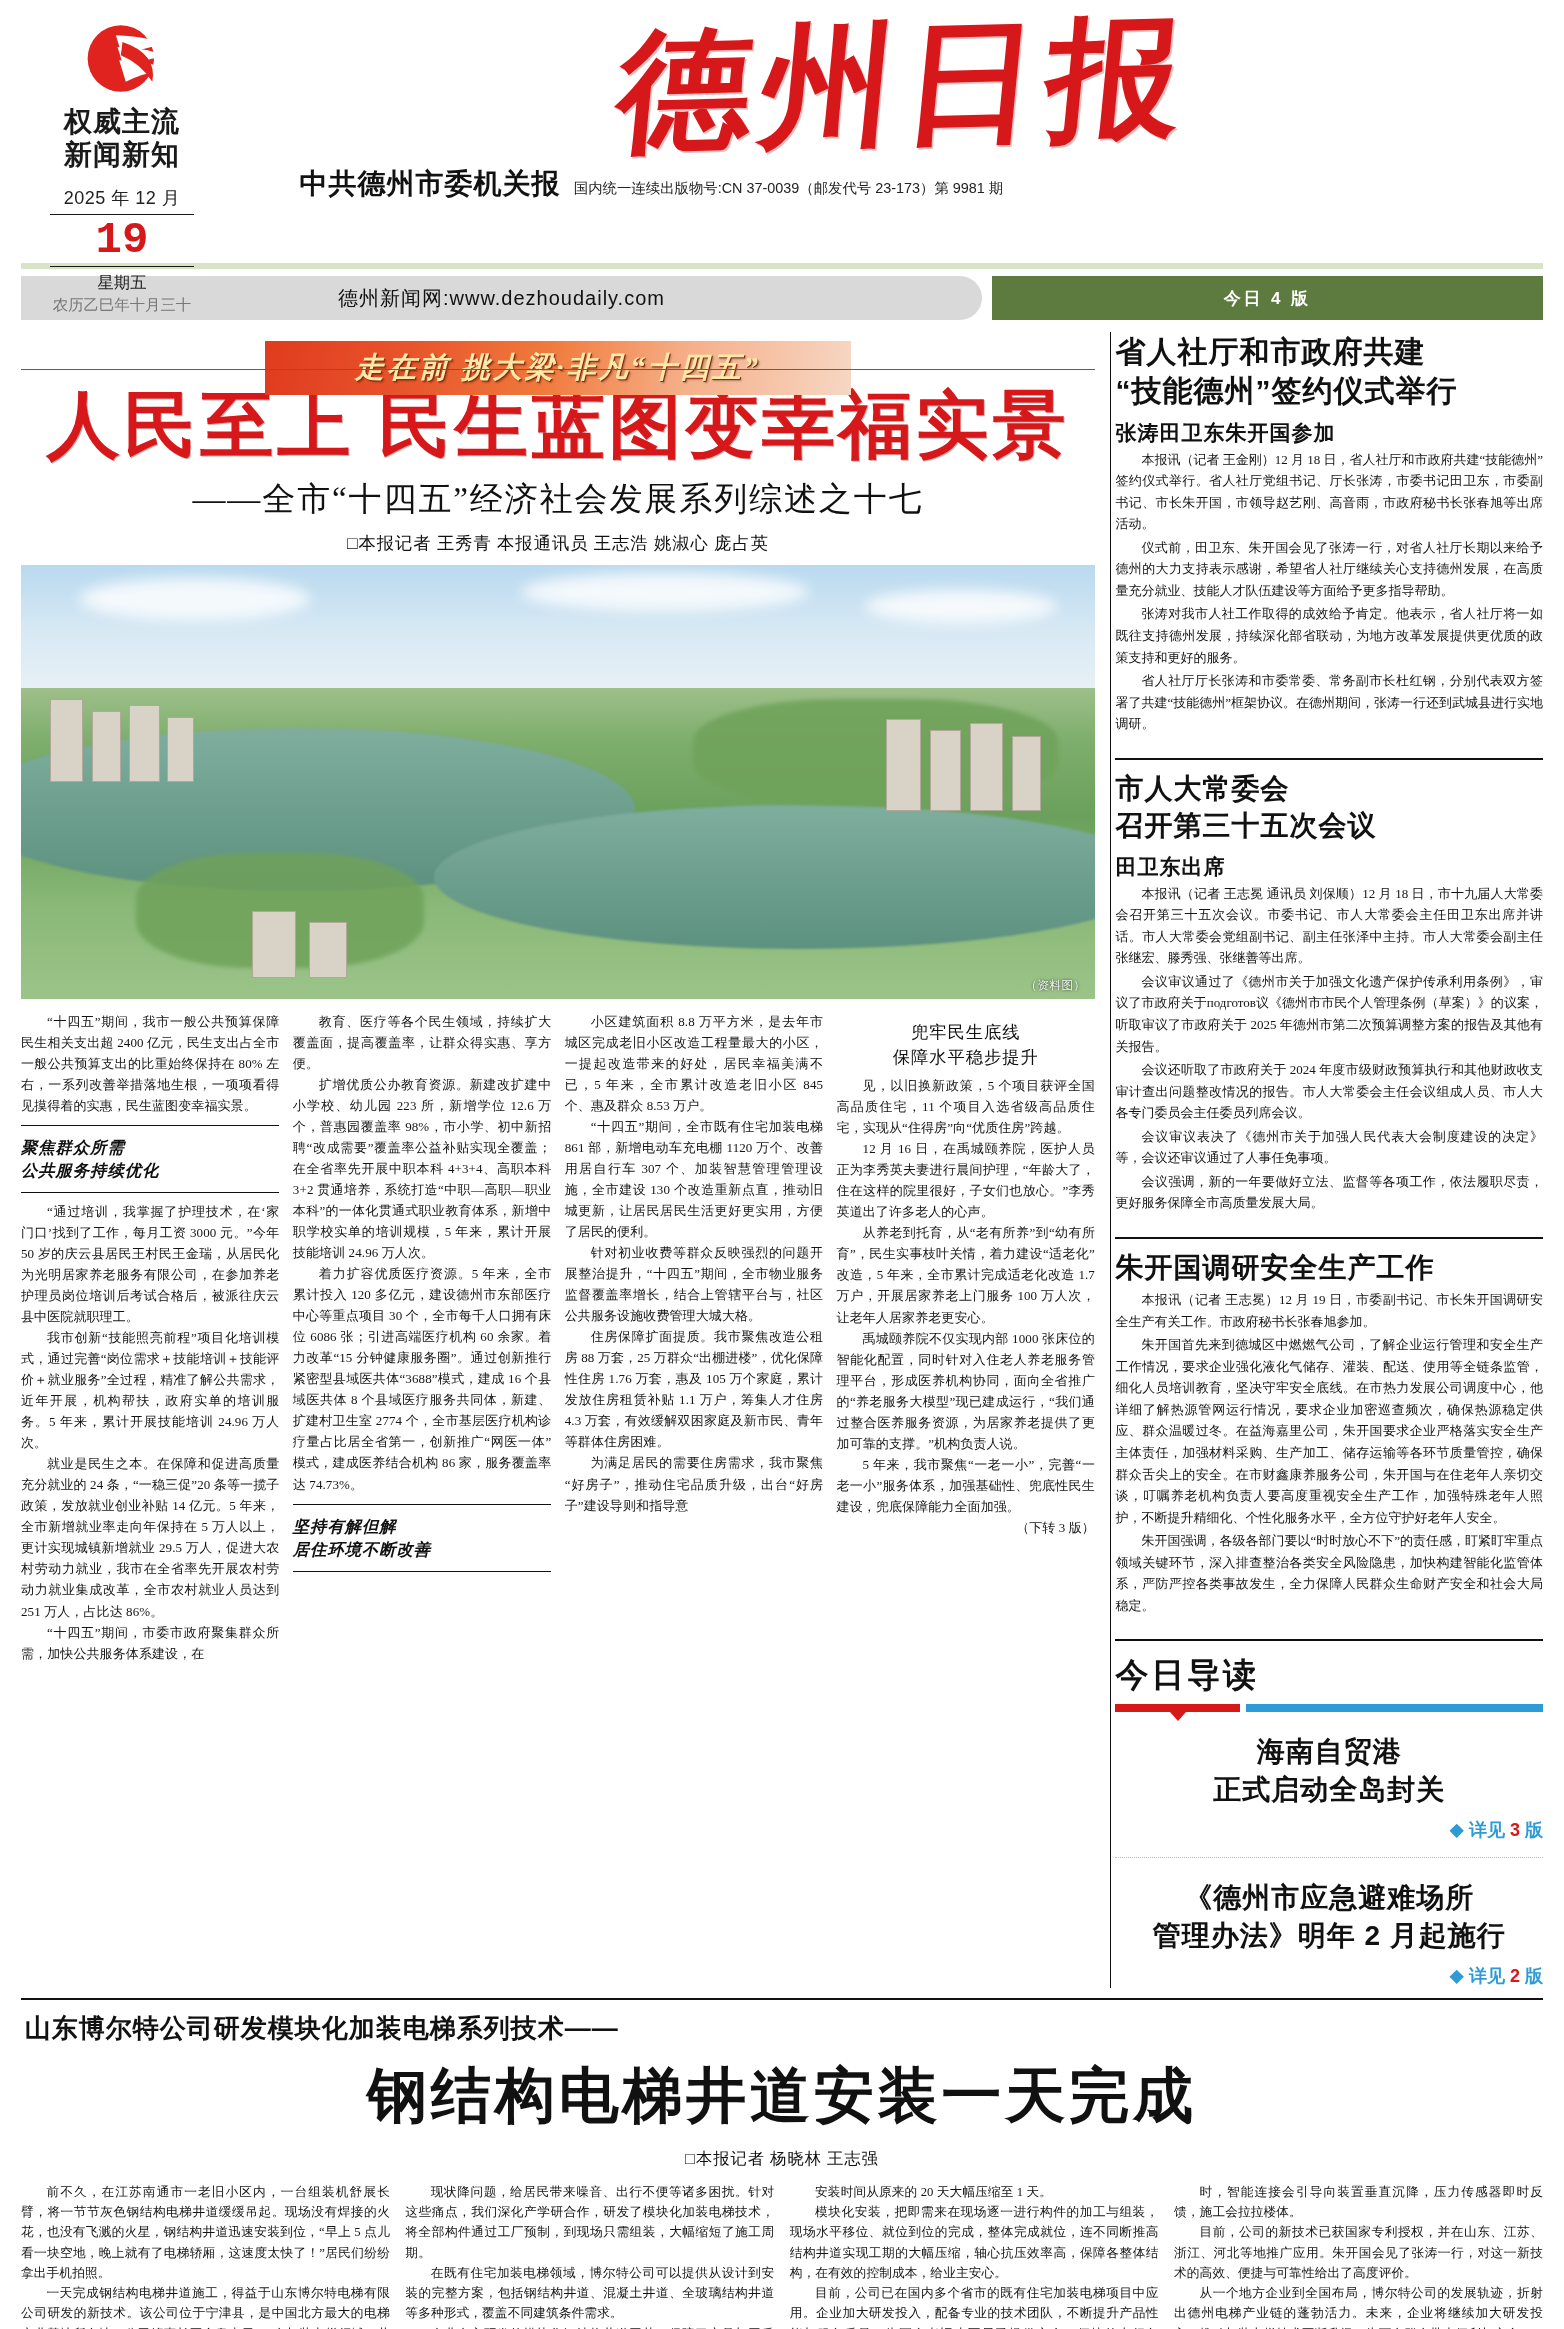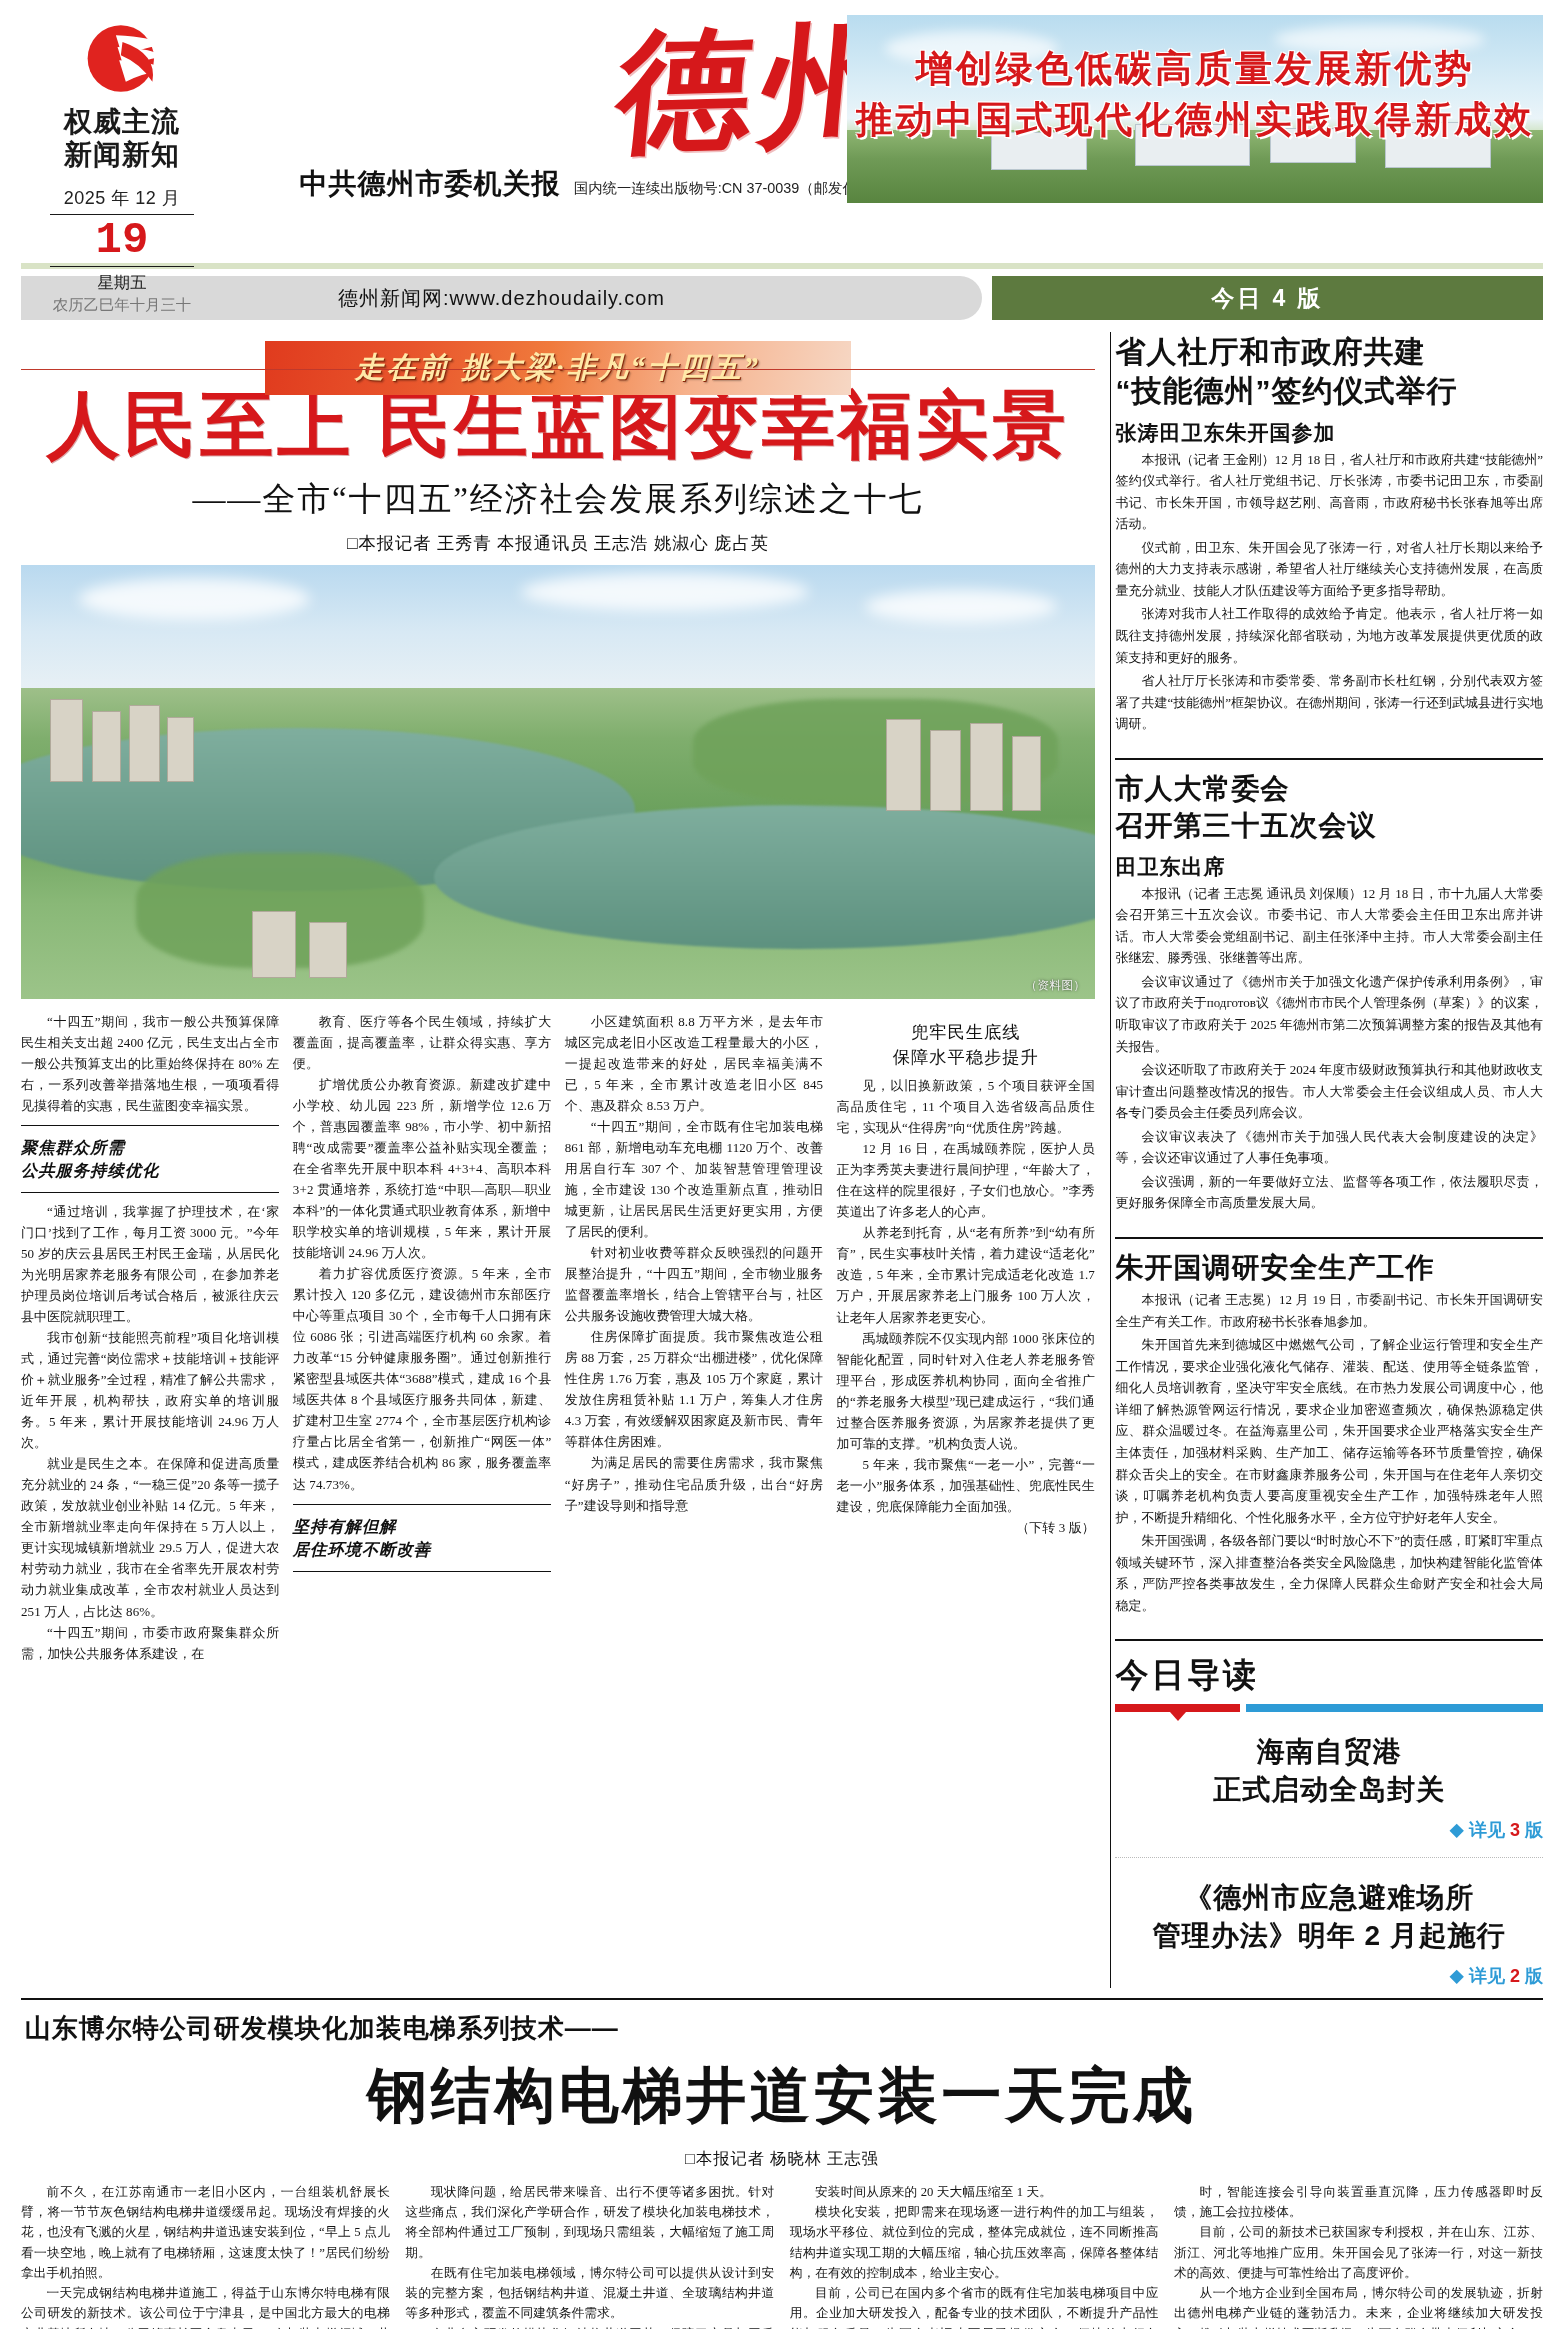--- a/index.html
+++ b/index.html
@@ -52,21 +52,21 @@
   .banner-line { font-family: "Liberation Sans", sans-serif; font-weight: 700; font-size: 37px;
                  color: #d6181b; letter-spacing: 2.9px; line-height: 1.36;
                  text-shadow: 1.9px 1.9px 0 #fff, -1px -1px 0 #fff, 1px -1px 0 #fff, -1px 1px 0 #fff; }
 
   
   .webbar { display: flex; height: 44px; margin-top: 7.7px; gap: 9.6px; }
   .webbar-left { flex: 0 0 961px; background: #d9d9d9; border-radius: 0 23px 23px 0;
                  display: flex; align-items: center; justify-content: center; }
   .webbar-left span { font-family: "Liberation Sans", sans-serif; font-size: 20px; color: #111; letter-spacing: 1px; }
   .webbar-right { flex: 1 1 auto; background: #5d7a3f; display: flex; align-items: center; justify-content: center; }
-  .webbar-right span { font-family: "Liberation Sans", sans-serif; font-weight: 700; font-size: 23px;
+  .webbar-right span { font-family: "Liberation Sans", sans-serif; font-weight: 700; font-size: 17px;
                        color: #fff; letter-spacing: 2.9px; }
   .rule-top { height: 5.8px; background: #d9e3c6; margin-top: 5.8px; }
 
   
   .content { display: flex; gap: 15.4px; margin-top: 11.5px; }
   .left-zone { flex: 0 0 1074px; }
   .right-zone { flex: 1 1 auto; border-left: 1.9px solid #111; padding-left: 4px; }
 
   
   .ribbon { width: 586px; height: 54px; margin: 9.6px auto 3.8px;
@@ -180,34 +180,20 @@
     <div class="title-col">
       <div class="paper-title">
         <span class="paper-title-text">德州日报</span>
       </div>
       <div class="pubinfo">
         <span class="pubinfo-main">中共德州市委机关报</span>
         <span class="pubinfo-sub">国内统一连续出版物号:CN 37-0039（邮发代号 23-173）第 9981 期</span>
       </div>
     </div>
 
-    <div class="banner">
-      <div class="banner-sky"></div>
-      <div class="banner-cloud" style="left:38px;top:15.4px;width:173px;height:35px;"></div>
-      <div class="banner-cloud" style="right:58px;top:9.6px;width:211px;height:29px;"></div>
-      <div class="banner-city"></div>
-      <div class="banner-bldg" style="left:288px;bottom:37px;width:115px;height:42px;"></div>
-      <div class="banner-bldg" style="left:423px;bottom:40px;width:86px;height:35px;"></div>
-      <div class="banner-bldg" style="left:538px;bottom:35px;width:106px;height:46px;"></div>
-      <div class="banner-bldg" style="left:144px;bottom:33px;width:96px;height:38px;"></div>
-      <div class="banner-text">
-        <div class="banner-line">增创绿色低碳高质量发展新优势</div>
-        <div class="banner-line">推动中国式现代化德州实践取得新成效</div>
-      </div>
-    </div>
   </div>
 
   <div class="rule-top"></div>
 
   <div class="webbar">
     <div class="webbar-left">
       <span>德州新闻网:www.dezhoudaily.com</span>
     </div>
     <div class="webbar-right">
       <span>今日 4 版</span>

